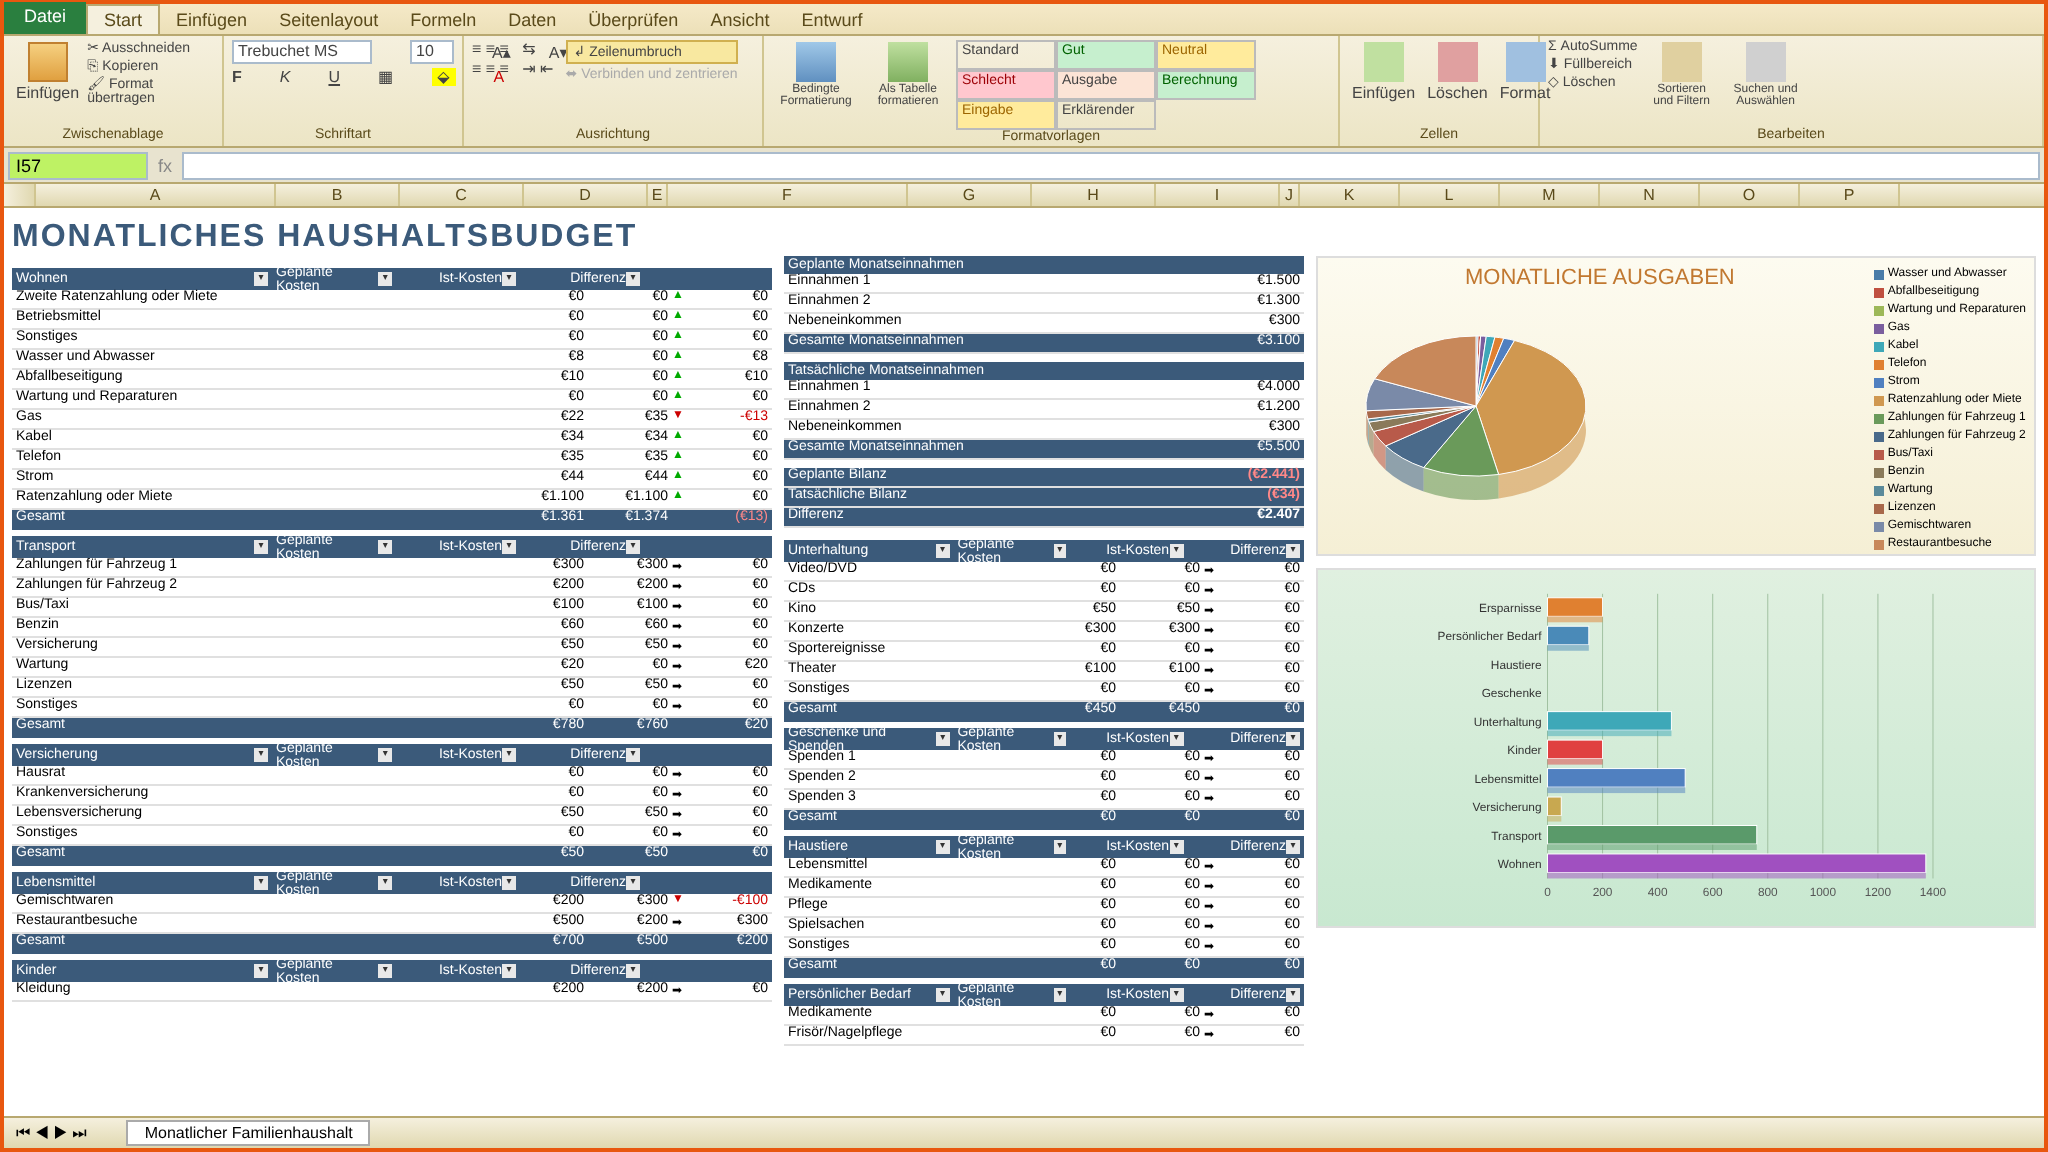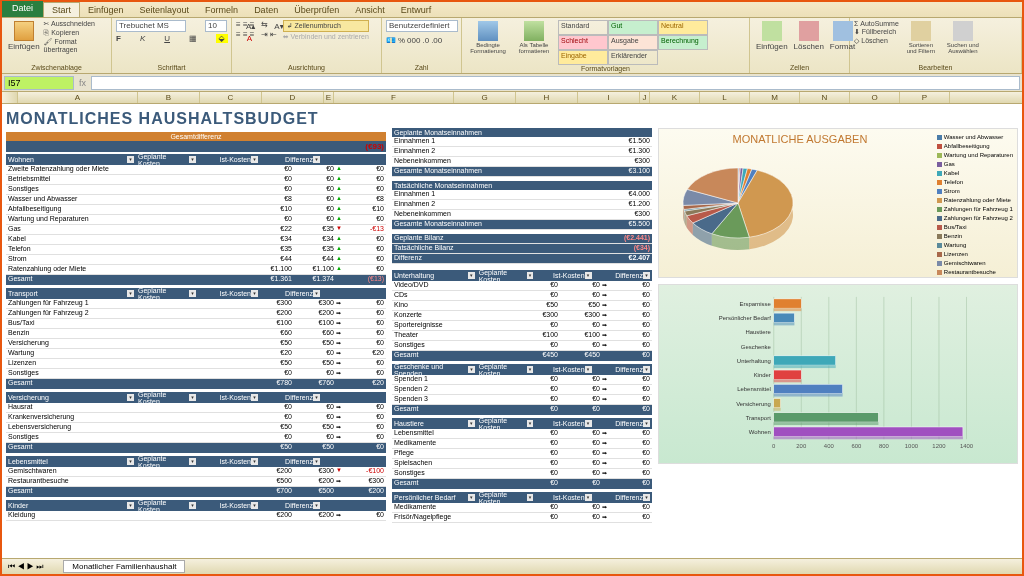--- a/index.html
+++ b/index.html
@@ -121,33 +121,20 @@
           <div>≡ ≡ ≡ &nbsp; ⇆</div>
           <div>≡ ≡ ≡ &nbsp; ⇥ ⇤</div>
         </div>
         <div style="display:flex;flex-direction:column;gap:1px;font-size:7px;margin-left:4px">
           <div style="background:#f8e8a0;border:1px solid #d0b050;padding:1px 3px">↲ <span>Zeilenumbruch</span></div>
           <div style="color:#aaa">⬌ <span>Verbinden und zentrieren</span></div>
         </div>
       </div>
       <div class="label">Ausrichtung</div>
     </div>
-    <div class="rgroup" style="width:80px">
-      <div class="content" style="flex-direction:column">
-        <div class="sel" style="width:72px">Benutzerdefiniert</div>
-        <div style="display:flex;gap:2px;margin-top:2px">
-          <span>💶</span>
-          <span>%</span>
-          <span>000</span>
-          <span>.0</span>
-          <span>.00</span>
-        </div>
-      </div>
-      <div class="label">Zahl</div>
-    </div>
     <div class="rgroup" style="width:288px">
       <div class="content">
         <div class="btnv">
             <span class="icon iconL" style="background:linear-gradient(#a0c8e8,#6090c0)"></span>
             <span style="font-size:6px;text-align:center;width:40px">Bedingte Formatierung</span>
           </div>
         <div class="btnv">
             <span class="icon iconL" style="background:linear-gradient(#c0e0a0,#80b060)"></span>
             <span style="font-size:6px;text-align:center;width:40px">Als Tabelle formatieren</span>
           </div>
@@ -227,24 +214,20 @@
         <div class="ch" style="width: 50px;">O</div>
         <div class="ch" style="width: 50px;">P</div>
       </div>
     <div class="grid">
       <div id="rownums" style="display:flex;flex-direction:column"></div>
       <div class="rows" style="flex:1">
         <div class="content-area">
           <div class="leftcol">
             <div class="title">MONATLICHES  HAUSHALTSBUDGET</div>
             <div class="totals">
-              <div class="tc">
-                  <div class="tothdr">Gesamtdifferenz</div>
-                  <div class="totval neg">(€93)</div>
-                </div>
             </div>
             <div id="sections-left">
                 <div class="section">
                   <div class="secthdr">
                     <div class="col" style="width:130px">Wohnen<span class="dd">▾</span></div>
                     <div class="col" style="width:62px;justify-content:end">Geplante Kosten<span class="dd">▾</span></div>
                     <div class="col" style="width:62px;justify-content:end">Ist-Kosten<span class="dd">▾</span></div>
                     <div class="col" style="width:62px;justify-content:end">Differenz<span class="dd">▾</span></div>
                   </div>
                   <div class="catrow">

